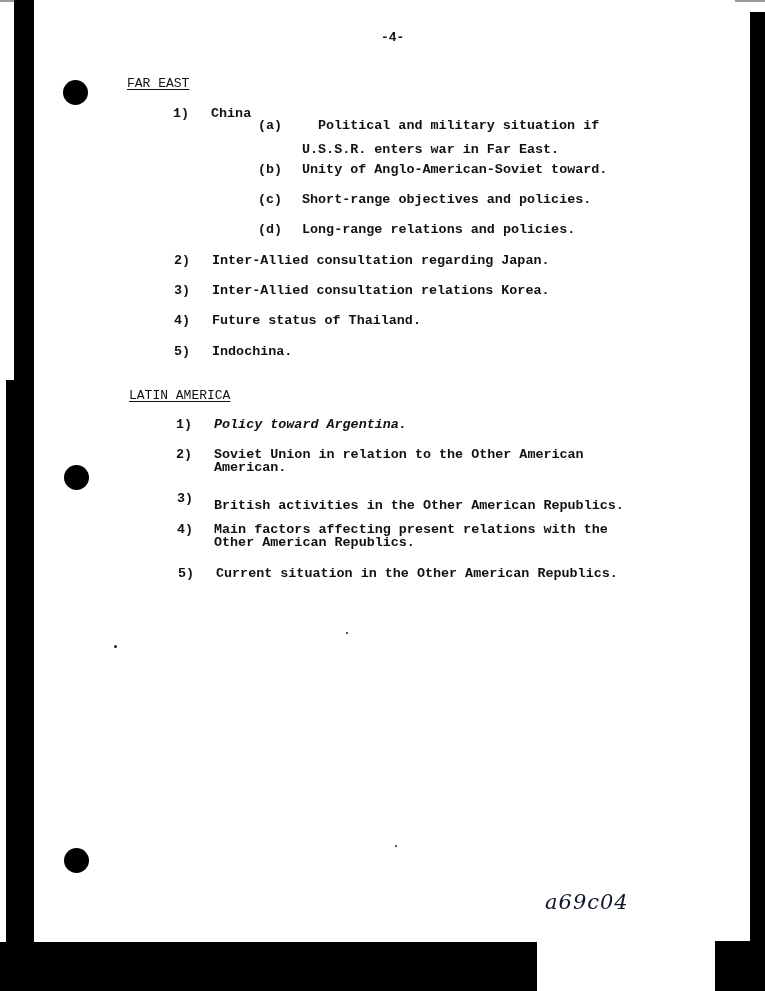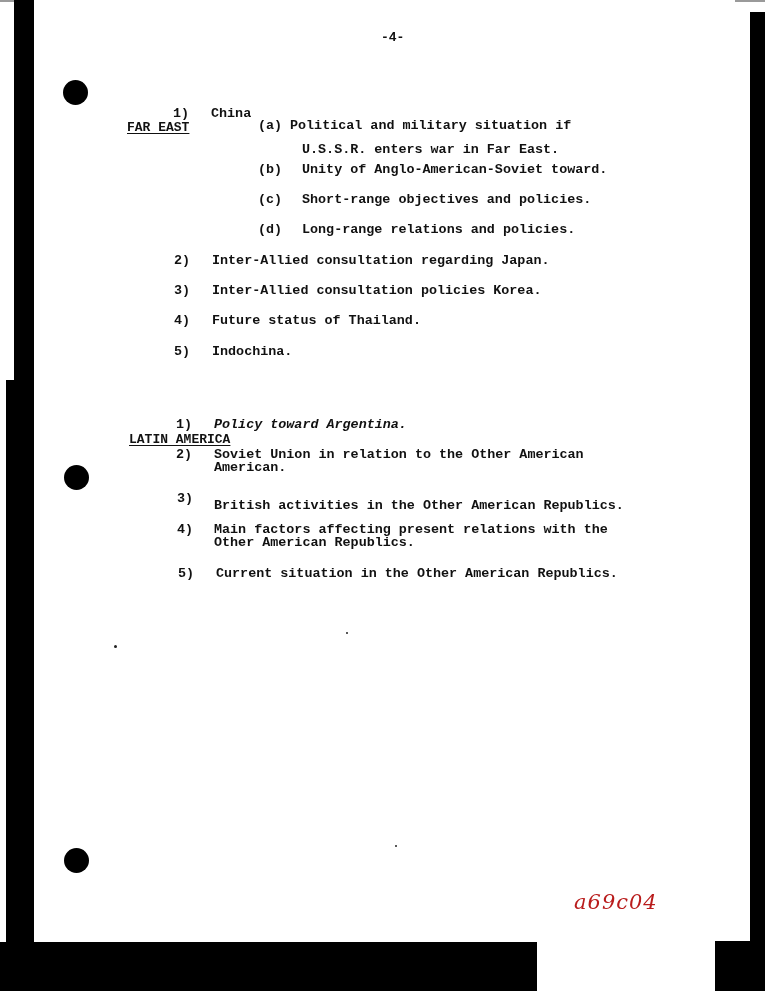--- a/index.html
+++ b/index.html
@@ -35,49 +35,48 @@
     .speck {
       position: absolute;
       width: 3px;
       height: 3px;
       border-radius: 50%;
       background: #222;
     }
     .section-heading {
       position: absolute;
       font-size: 13px;
-      font-weight: bold;
+      font-weight: normal;
       text-decoration: underline;
       text-underline-offset: 2px;
       letter-spacing: 0px;
-      margin-top: 44px;
     }
     .line {
       position: absolute;
       font-size: 13.4px;
       font-weight: bold;
       white-space: pre;
       line-height: 13px;
     }
     .num {
       position: absolute;
       font-size: 13.4px;
       font-weight: bold;
       white-space: pre;
       line-height: 13px;
     }
     .handwritten {
       position: absolute;
-      left: 574px;
+      left: 545px;
       top: 890px;
       font-family: "DejaVu Serif", serif;
       font-style: italic;
       font-size: 21px;
       letter-spacing: 1px;
-      color: #b91c1c;
+      color: #0f172a;
       font-weight: normal;
     }
   </style>
 </head>
 <body>
 
 <div class="top-rule" style="left:0;top:0;width:17px;height:2px;"></div>
 <div class="top-rule" style="left:735px;top:0;width:30px;height:2px;"></div>
 <div class="scan-edge" style="left:14px;top:0;width:20px;height:991px;"></div>
 <div class="scan-edge" style="left:6px;top:380px;width:28px;height:611px;"></div>
@@ -95,40 +94,40 @@
 
 <div class="page-number">-4-</div>
 
 <div class="section-heading" style="left:127px;top:76px;">FAR EAST</div>
 
 <div>
   <span class="num" style="left:173px;top:107px;">1)</span>
   <span class="line" style="left:211px;top:107px;">China</span>
 
   <span class="num" style="left:258px;top:119px;">(a)</span>
-  <span class="line" style="left:290px;top:119px;">Political and military situation if</span>
+  <span class="line" style="left:318px;top:119px;">Political and military situation if</span>
   <span class="line" style="left:302px;top:132px;margin-top:11px;">U.S.S.R. enters war in Far East.</span>
 
   <span class="num" style="left:258px;top:163px;">(b)</span>
   <span class="line" style="left:302px;top:163px;">Unity of Anglo-American-Soviet toward.</span>
 
   <span class="num" style="left:258px;top:193px;">(c)</span>
   <span class="line" style="left:302px;top:193px;">Short-range objectives and policies.</span>
 
   <span class="num" style="left:258px;top:223px;">(d)</span>
   <span class="line" style="left:302px;top:223px;">Long-range relations and policies.</span>
 </div>
 
 <div>
   <span class="num" style="left:174px;top:254px;">2)</span>
   <span class="line" style="left:212px;top:254px;">Inter-Allied consultation regarding Japan.</span>
 </div>
 <div>
   <span class="num" style="left:174px;top:284px;">3)</span>
-  <span class="line" style="left:212px;top:284px;">Inter-Allied consultation policies Korea.</span>
+  <span class="line" style="left:212px;top:284px;">Inter-Allied consultation relations Korea.</span>
 </div>
 <div>
   <span class="num" style="left:174px;top:314px;">4)</span>
   <span class="line" style="left:212px;top:314px;">Future status of Thailand.</span>
 </div>
 <div>
   <span class="num" style="left:174px;top:345px;">5)</span>
   <span class="line" style="left:212px;top:345px;">Indochina.</span>
 </div>
 

